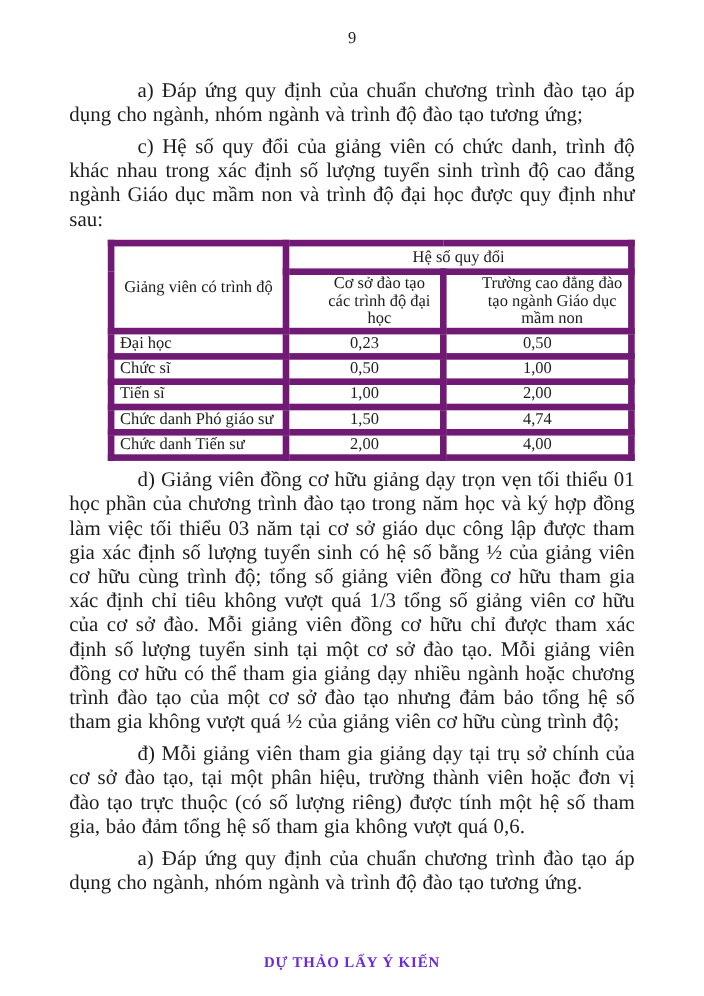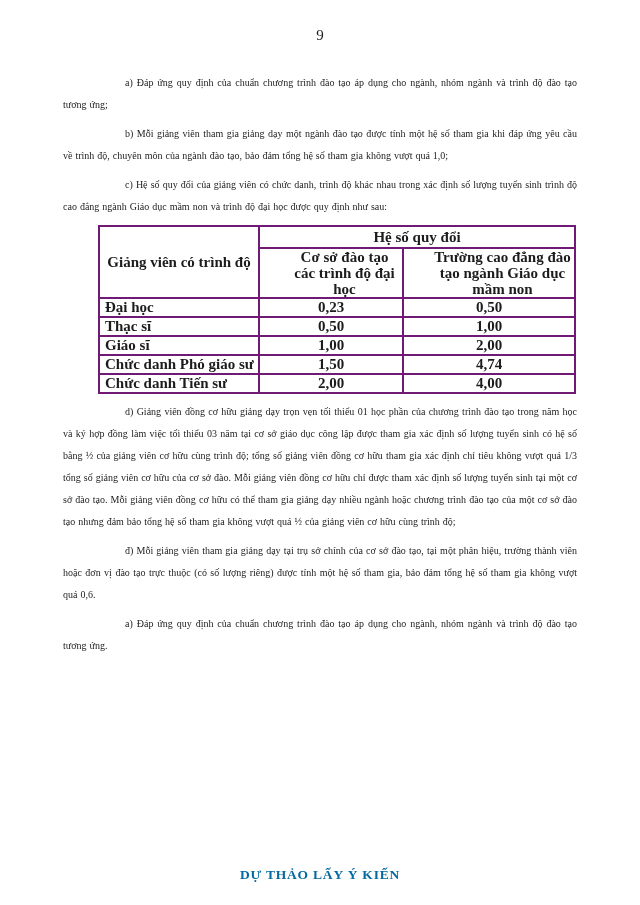--- a/index.html
+++ b/index.html
@@ -25,39 +25,39 @@
     font-size: 15px;
     line-height: 18px;
   }
   .content {
     position: absolute;
     top: 72px;
     left: 63px;
     width: 514px;
   }
   .para {
-    font-size: 10px;
+    font-size: 19px;
     line-height: 22px;
     text-align: justify;
     text-indent: 62px;
     margin: 0 0 7px 0;
     word-spacing: 0.5px;
   }
   .doc-table {
     border-collapse: collapse;
     margin: 2px 0 7px 35px;
     table-layout: fixed;
     font-size: 15px;
   }
   .doc-table col.c1 { width: 160px; }
   .doc-table col.c2 { width: 144px; }
   .doc-table col.c3 { width: 172px; }
   .doc-table th, .doc-table td {
-    border: 2px solid #701a75;
-    font-weight: bold;
+    border: 6px solid #701a75;
+    font-weight: normal;
     padding: 0 3px;
     overflow: hidden;
   }
   .doc-table th {
     text-align: center;
     vertical-align: middle;
     font-size: 15px;
     line-height: 16px;
   }
   .doc-table th.group-header { height: 20px; }
@@ -88,21 +88,20 @@
 </head>
 <body>
 
 <div class="page">
 
   <div class="page-number">9</div>
 
   <div class="content">
 
     <p class="para">a) Đáp ứng quy định của chuẩn chương trình đào tạo áp dụng cho ngành, nhóm ngành và trình độ đào tạo tương ứng;</p>
-    <p class="para">b) Mỗi giảng viên tham gia giảng dạy một ngành đào tạo được tính một hệ số tham gia khi đáp ứng yêu cầu về trình độ, chuyên môn của ngành đào tạo, bảo đảm tổng hệ số tham gia không vượt quá 1,0;</p>
     <p class="para">c) Hệ số quy đổi của giảng viên có chức danh, trình độ khác nhau trong xác định số lượng tuyển sinh trình độ cao đẳng ngành Giáo dục mầm non và trình độ đại học được quy định như sau:</p>
 
     <table class="doc-table">
       <colgroup>
         <col class="c1">
         <col class="c2">
         <col class="c3">
       </colgroup>
       <thead>
         <tr>
@@ -114,26 +113,26 @@
           <th>Trường cao đẳng đào tạo ngành Giáo dục mầm non</th>
         </tr>
       </thead>
       <tbody>
         <tr>
           <td class="row-label">Đại học</td>
           <td class="num-cell">0,23</td>
           <td class="num-cell">0,50</td>
         </tr>
         <tr>
-          <td class="row-label">Thạc sĩ</td>
+          <td class="row-label">Chức sĩ</td>
           <td class="num-cell">0,50</td>
           <td class="num-cell">1,00</td>
         </tr>
         <tr>
-          <td class="row-label">Giáo sĩ</td>
+          <td class="row-label">Tiến sĩ</td>
           <td class="num-cell">1,00</td>
           <td class="num-cell">2,00</td>
         </tr>
         <tr>
           <td class="row-label">Chức danh Phó giáo sư</td>
           <td class="num-cell">1,50</td>
           <td class="num-cell">4,74</td>
         </tr>
         <tr>
           <td class="row-label">Chức danh Tiến sư</td>
@@ -142,15 +141,15 @@
         </tr>
       </tbody>
     </table>
 
     <p class="para">d) Giảng viên đồng cơ hữu giảng dạy trọn vẹn tối thiểu 01 học phần của chương trình đào tạo trong năm học và ký hợp đồng làm việc tối thiểu 03 năm tại cơ sở giáo dục công lập được tham gia xác định số lượng tuyển sinh có hệ số bằng ½ của giảng viên cơ hữu cùng trình độ; tổng số giảng viên đồng cơ hữu tham gia xác định chỉ tiêu không vượt quá 1/3 tổng số giảng viên cơ hữu của cơ sở đào. Mỗi giảng viên đồng cơ hữu chỉ được tham xác định số lượng tuyển sinh tại một cơ sở đào tạo. Mỗi giảng viên đồng cơ hữu có thể tham gia giảng dạy nhiều ngành hoặc chương trình đào tạo của một cơ sở đào tạo nhưng đảm bảo tổng hệ số tham gia không vượt quá ½ của giảng viên cơ hữu cùng trình độ;</p>
     <p class="para">đ) Mỗi giảng viên tham gia giảng dạy tại trụ sở chính của cơ sở đào tạo, tại một phân hiệu, trường thành viên hoặc đơn vị đào tạo trực thuộc (có số lượng riêng) được tính một hệ số tham gia, bảo đảm tổng hệ số tham gia không vượt quá 0,6.</p>
     <p class="para">a) Đáp ứng quy định của chuẩn chương trình đào tạo áp dụng cho ngành, nhóm ngành và trình độ đào tạo tương ứng.</p>
 
   </div>
 
-  <div class="watermark" style="color: #0369a1;">DỰ THẢO LẤY Ý KIẾN</div>
+  <div class="watermark" style="color: #6d28d9;">DỰ THẢO LẤY Ý KIẾN</div>
 
 </div>
 
 </body></html>

